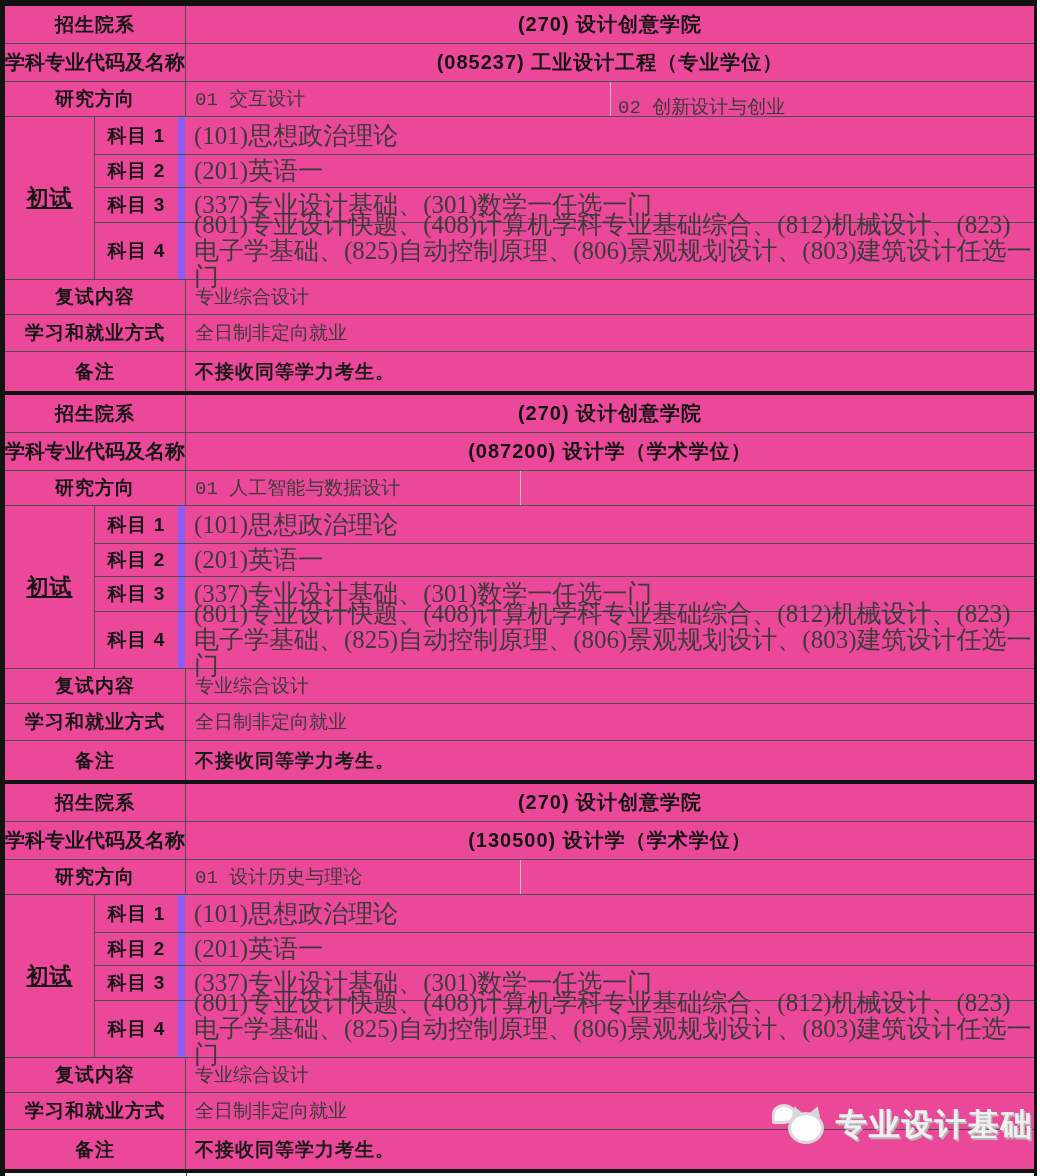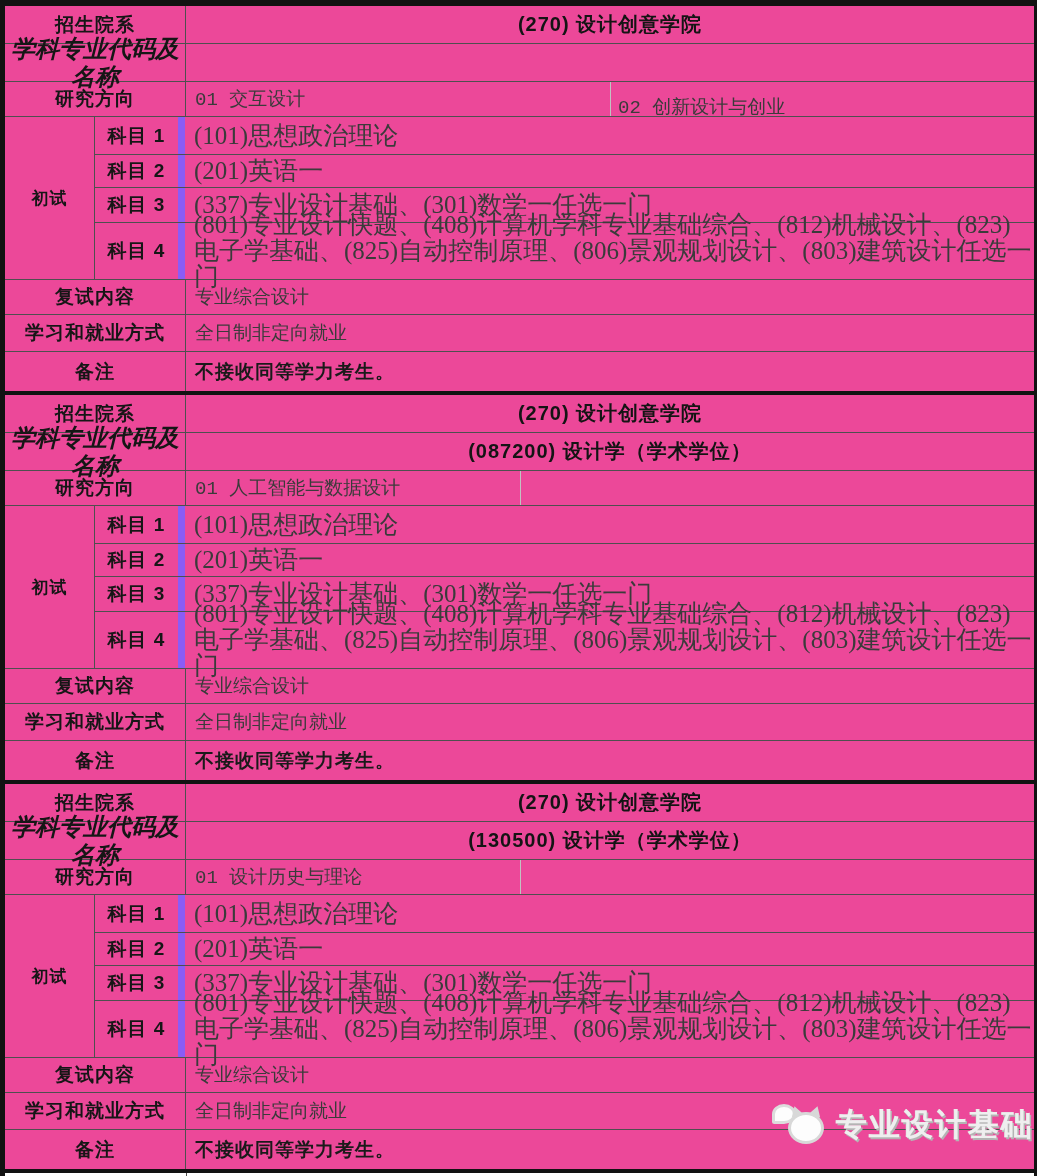--- a/index.html
+++ b/index.html
@@ -21,21 +21,21 @@
   .row { display:flex; width:100%; border-bottom:1px solid #4f4f4f; }
   .row.last { border-bottom:none; }
 
   .label-cell {
     width:181px; flex:0 0 181px;
     display:flex; align-items:center; justify-content:center;
     border-right:1px solid #4f4f4f;
     font-weight:700; font-size:19px; color:#161616; letter-spacing:1px;
     text-align:center; line-height:1.15;
   }
-  .label-cell.small { letter-spacing:0; font-size:24px;font-style:italic; }
+  .label-cell.small { letter-spacing:0; font-size:20px; }
 
   .value-cell {
     flex:1 1 auto; display:flex; align-items:center;
     padding-left:9px; position:relative;
     font-family:Liberation Mono, monospace;
     font-size:19px; color:#3b3b3b;
   }
   .value-cell.center {
     justify-content:center; padding-left:0;
     font-family:"Liberation Sans","DejaVu Sans",sans-serif;
@@ -53,21 +53,21 @@
   .r-retest { height:35px; }
   .r-study  { height:37px; }
   .r-remark { height:39px; border-bottom:none; }
 
   
   .first-exam { display:flex; width:100%; border-bottom:1px solid #4f4f4f; height:163px; }
   .fe-label {
     width:90px; flex:0 0 90px;
     display:flex; align-items:center; justify-content:center;
     border-right:1px solid #4f4f4f;
-    font-weight:700; font-size:17px; color:#161616; letter-spacing:1px;
+    font-weight:700; font-size:22px; color:#161616; letter-spacing:1px;text-decoration:underline;
   }
   .fe-rows { flex:1 1 auto; display:flex; flex-direction:column; }
   .fe-row { display:flex; border-bottom:1px solid #4f4f4f; }
   .fe-row.k1 { height:38px; }
   .fe-row.k2 { height:33px; }
   .fe-row.k3 { height:35px; }
   .fe-row.k4 { height:56px; border-bottom:none; }
   .subject-cell {
     width:90px; flex:0 0 90px;
     display:flex; align-items:center; justify-content:center;
@@ -131,20 +131,21 @@
 <div class="page">
   <div class="sheet">
 
     <section class="block b1">
       <div class="row r-dept">
         <div class="label-cell">招生院系</div>
         <div class="value-cell center">(270) 设计创意学院</div>
       </div>
       <div class="row r-major">
         <div class="label-cell small">学科专业代码及名称</div>
+        <div class="value-cell center">(085237) 工业设计工程（专业学位）</div>
       </div>
       <div class="row r-dir">
         <div class="label-cell">研究方向</div>
         <div class="value-cell">
           <span>01 交互设计</span>
           <span class="dir-divider"></span>
           <span class="dir2">02 创新设计与创业</span>
         </div>
       </div>
       <div class="first-exam">

